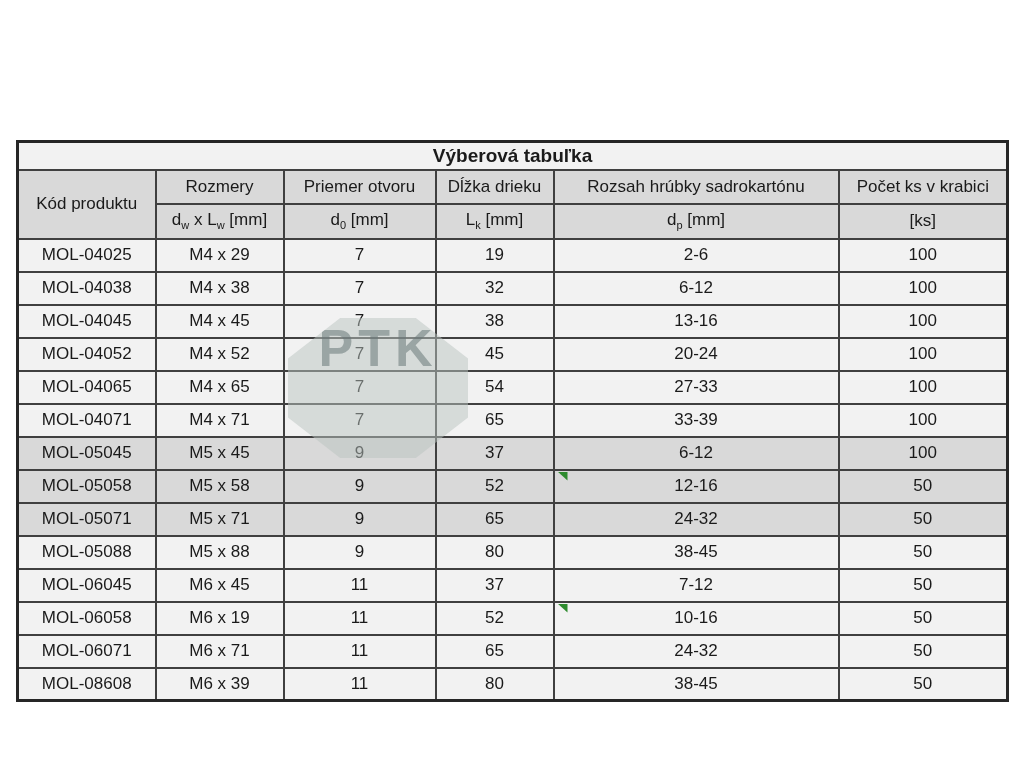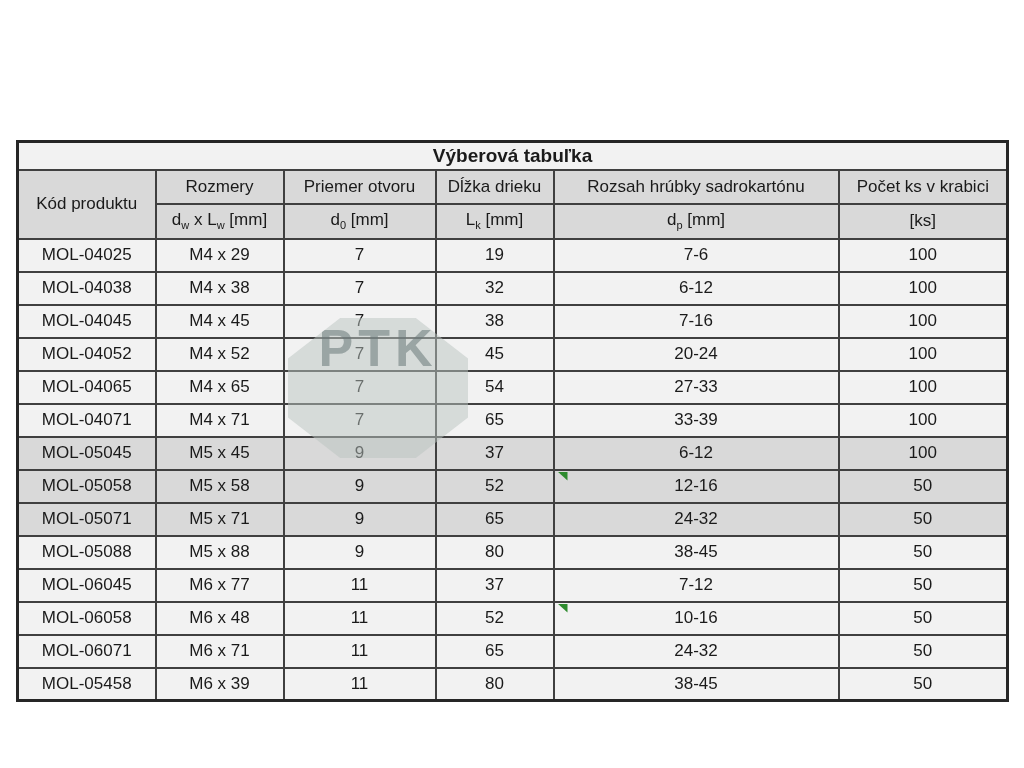--- a/index.html
+++ b/index.html
@@ -99,37 +99,37 @@
           <th><span>d</span><sub>p</sub><span> [mm]</span></th>
           <th><span>[ks]</span></th>
         </tr>
     </thead>
     <tbody>
         <tr>
           <td>MOL-04025</td>
           <td>M4 x 29</td>
           <td>7</td>
           <td>19</td>
-          <td class="dp-cell">7-6</td>
+          <td class="dp-cell">2-6</td>
           <td>100</td>
         </tr>
         <tr>
           <td>MOL-04038</td>
           <td>M4 x 38</td>
           <td>7</td>
           <td>32</td>
           <td class="dp-cell">6-12</td>
           <td>100</td>
         </tr>
         <tr>
           <td>MOL-04045</td>
           <td>M4 x 45</td>
           <td>7</td>
           <td>38</td>
-          <td class="dp-cell">7-16</td>
+          <td class="dp-cell">13-16</td>
           <td>100</td>
         </tr>
         <tr>
           <td>MOL-04052</td>
           <td>M4 x 52</td>
           <td>7</td>
           <td>45</td>
           <td class="dp-cell">20-24</td>
           <td>100</td>
         </tr>
@@ -176,44 +176,44 @@
         <tr>
           <td>MOL-05088</td>
           <td>M5 x 88</td>
           <td>9</td>
           <td>80</td>
           <td class="dp-cell">38-45</td>
           <td>50</td>
         </tr>
         <tr>
           <td>MOL-06045</td>
-          <td>M6 x 77</td>
+          <td>M6 x 45</td>
           <td>11</td>
           <td>37</td>
           <td class="dp-cell">7-12</td>
           <td>50</td>
         </tr>
         <tr>
           <td>MOL-06058</td>
-          <td>M6 x 48</td>
+          <td>M6 x 19</td>
           <td>11</td>
           <td>52</td>
           <td class="dp-cell"><span class="tri"></span>10-16</td>
           <td>50</td>
         </tr>
         <tr>
           <td>MOL-06071</td>
           <td>M6 x 71</td>
           <td>11</td>
           <td>65</td>
           <td class="dp-cell">24-32</td>
           <td>50</td>
         </tr>
         <tr>
-          <td>MOL-05458</td>
+          <td>MOL-08608</td>
           <td>M6 x 39</td>
           <td>11</td>
           <td>80</td>
           <td class="dp-cell">38-45</td>
           <td>50</td>
         </tr>
       </tbody>
   </table>
 
   <div class="watermark">

